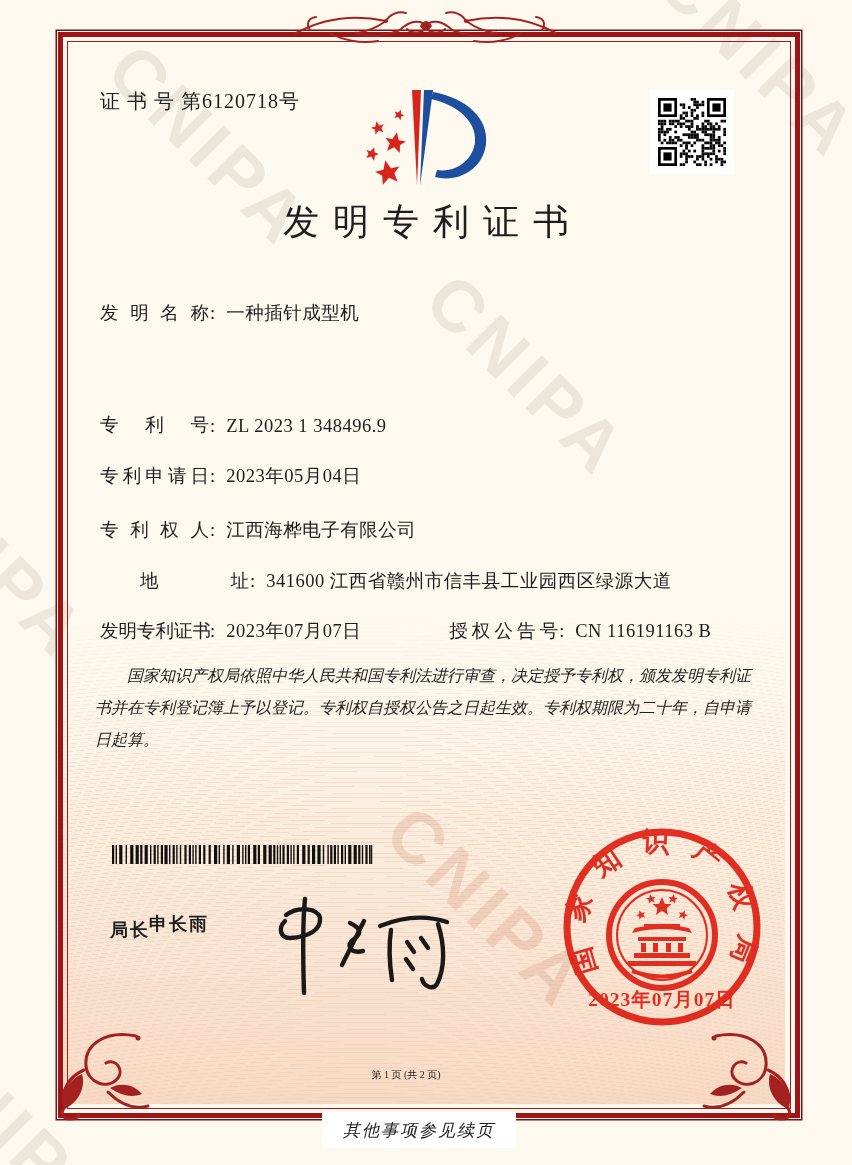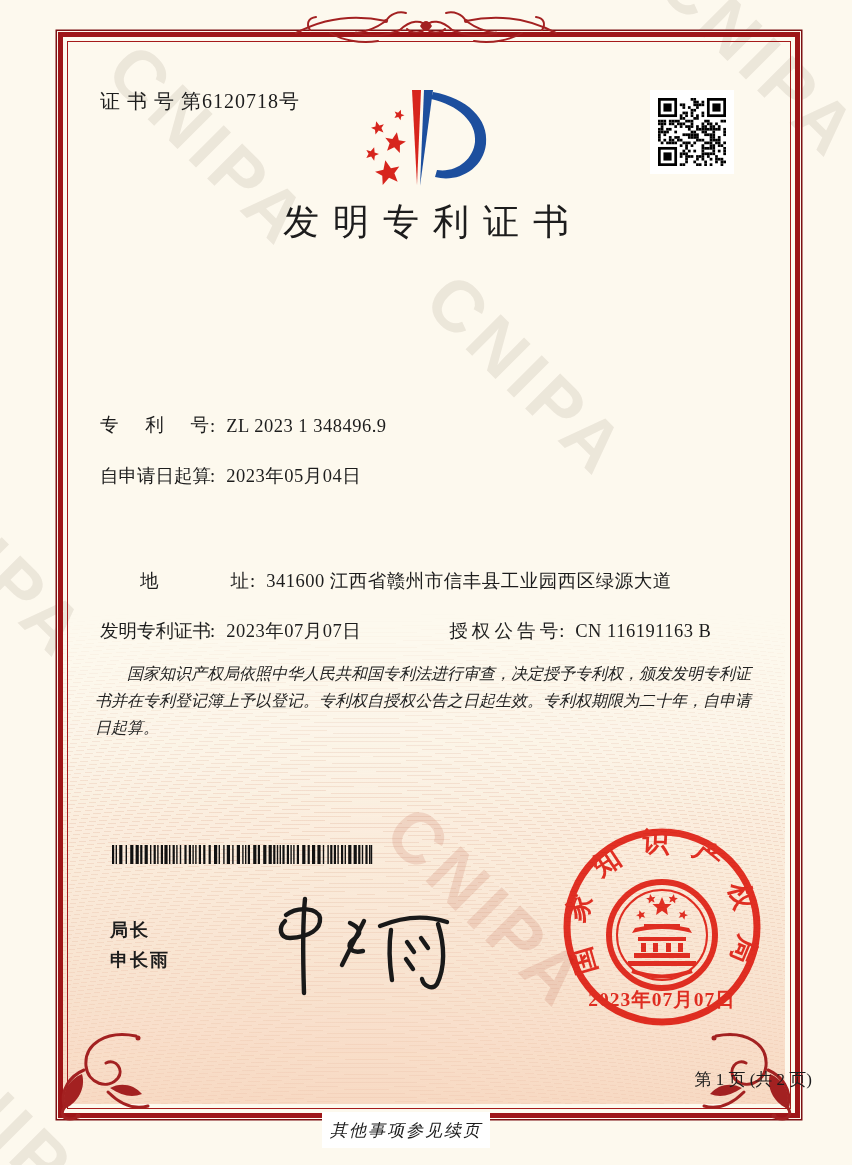--- a/index.html
+++ b/index.html
@@ -32,35 +32,35 @@
              font-size:36px;font-weight:normal;letter-spacing:14px;padding-left:14px;}
   
   .field-row{position:absolute;left:100px;font-size:18.5px;white-space:nowrap;z-index:5;}
   .flabel{display:inline-block;width:109px;text-align:justify;text-align-last:justify;
           vertical-align:bottom;}
   .colon{margin-left:1px;margin-right:11px;}
   .fvalue{letter-spacing:0.5px;}
   .grant-pair{margin-left:88px;}
   
   .body-text{position:absolute;left:95px;width:664px;top:660px;z-index:5;
-             font-size:16px;line-height:27px;font-style:italic;color:#222;}
+             font-size:16px;line-height:32px;font-style:italic;color:#222;}
   .body-text p{margin:0 0 6px 0;text-indent:2em;}
   
   .barcode{position:absolute;left:112px;top:845px;z-index:5;}
   .sig-label{position:absolute;left:110px;z-index:5;font-family:"Liberation Sans","DejaVu Sans",sans-serif;
              font-size:18px;font-weight:700;letter-spacing:2px;}
   .sig-hand{position:absolute;left:250px;top:893px;z-index:6;}
   
   .seal{position:absolute;left:552px;top:825px;width:220px;height:204px;z-index:7;
         mix-blend-mode:multiply;opacity:0.94;}
   .seal text{font-family:"Liberation Serif","DejaVu Serif",serif;}
   
-  .page-indicator{position:absolute;left:0;right:40px;top:1068px;text-align:right;
-                  font-size:17px;z-index:5;}
-  .note-box{position:absolute;left:322px;top:1112px;width:168px;height:36px;background:#fff;
+  .page-indicator{position:absolute;left:0;right:40px;top:1068px;text-align:center;
+                  font-size:10px;z-index:5;}
+  .note-box{position:absolute;left:322px;top:1112px;width:194px;height:36px;background:#fff;
             z-index:5;display:flex;align-items:center;justify-content:center;
             font-size:17px;font-style:italic;letter-spacing:2px;}
 </style>
 </head>
 <body>
 
 <div id="page">
 
   <div class="waves"></div>
 
@@ -358,25 +358,31 @@
         <rect x="57" y="3" width="15" height="15" fill="#fff"></rect>
         <rect x="60" y="6" width="9" height="9" fill="#000"></rect>
         <rect x="0" y="54" width="21" height="21" fill="#000"></rect>
         <rect x="3" y="57" width="15" height="15" fill="#fff"></rect>
         <rect x="6" y="60" width="9" height="9" fill="#000"></rect>
       </svg>
   </div>
 
   <div class="doc-title">发明专利证书</div>
 
+  <div class="field-row" style="top:300px;">
+    <span class="flabel">发明名称</span><span class="colon">:</span><span class="fvalue">一种插针成型机</span>
+  </div>
   <div class="field-row" style="top:412px;">
     <span class="flabel">专利号</span><span class="colon">:</span><span class="fvalue">ZL 2023 1 348496.9</span>
   </div>
   <div class="field-row" style="top:463px;">
-    <span class="flabel">自申请日起算</span><span class="colon">:</span><span class="fvalue">2023年05月04日</span>
+    <span class="flabel">专利申请日</span><span class="colon">:</span><span class="fvalue">2023年05月04日</span>
+  </div>
+  <div class="field-row" style="top:517px;">
+    <span class="flabel">专利权人</span><span class="colon">:</span><span class="fvalue">江西海桦电子有限公司</span>
   </div>
   <div class="field-row" style="top:568px;margin-left:40px;">
     <span class="flabel">地址</span><span class="colon">:</span><span class="fvalue">341600 江西省赣州市信丰县工业园西区绿源大道</span>
   </div>
   <div class="field-row" style="top:618px;">
     <span class="flabel">发明专利证书</span><span class="colon">:</span><span class="fvalue">2023年07月07日</span><span class="grant-pair"><span class="flabel">授权公告号</span><span class="colon">:</span><span class="fvalue">CN 116191163 B</span></span>
   </div>
 
   <div class="body-text">
     <p>国家知识产权局依照中华人民共和国专利法进行审查，决定授予专利权，颁发发明专利证书并在专利登记簿上予以登记。专利权自授权公告之日起生效。专利权期限为二十年，自申请日起算。</p>
@@ -442,21 +448,21 @@
       <rect x="236.2" y="0" width="3.2" height="19" fill="#111"></rect>
       <rect x="241.6" y="0" width="3.2" height="19" fill="#111"></rect>
       <rect x="246.2" y="0" width="2.2" height="19" fill="#111"></rect>
       <rect x="249.8" y="0" width="1.4" height="19" fill="#111"></rect>
       <rect x="253.4" y="0" width="2.2" height="19" fill="#111"></rect>
       <rect x="257.0" y="0" width="1.4" height="19" fill="#111"></rect>
       <rect x="258.6" y="0" width="1.6" height="19" fill="#111"></rect>
     </svg>
 
   <div class="sig-label" style="top:918px;">局长</div>
-  <div class="sig-label" style="top:948px;">申长雨</div>
+  <div class="sig-label" style="top:912px;margin-left:39px;">申长雨</div>
   <svg class="sig-hand" width="210" height="105" viewBox="0 0 210 105">
     <g stroke="#191919" stroke-width="4.4" fill="none" stroke-linecap="round" stroke-linejoin="round">
       <path d="M55,6 C52,35 53,68 54,100"></path>
       <path d="M36,22 C48,13 68,15 70,25 C71,36 60,44 40,45 C30,45 28,35 35,28"></path>
       <path d="M100,30 C109,34 113,40 104,46 C95,52 100,61 113,58"></path>
       <path d="M92,72 C99,58 106,44 114,28"></path>
       <path d="M130,33 C152,24 176,22 197,29"></path>
       <path d="M141,37 C138,57 140,74 142,87"></path>
       <path d="M188,31 C195,53 195,75 187,91 C183,97 174,94 172,86"></path>
       <path d="M157,49 L164,59"></path>

